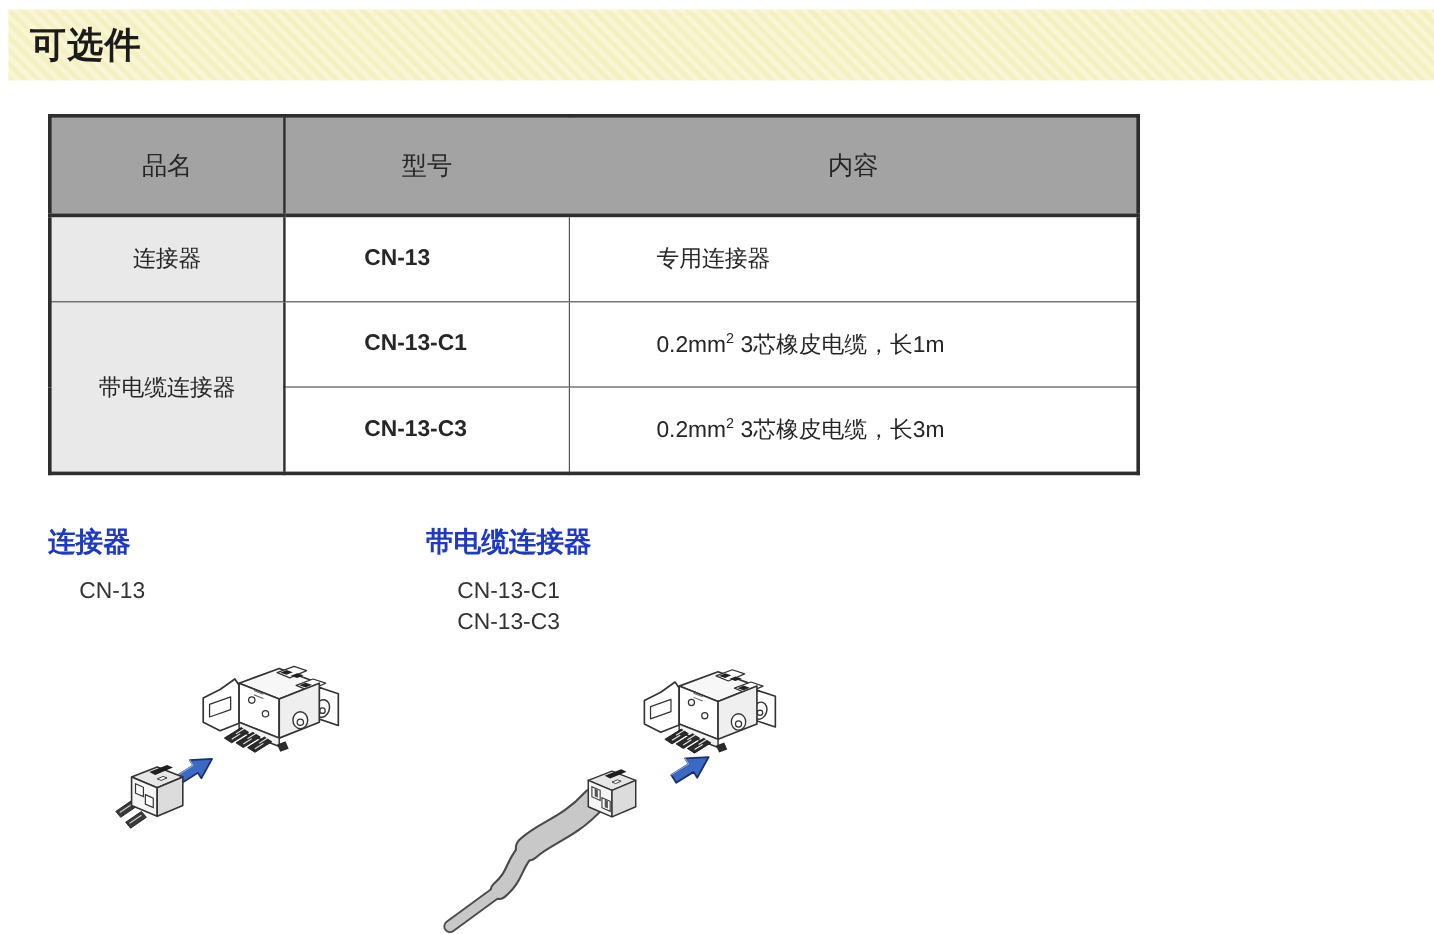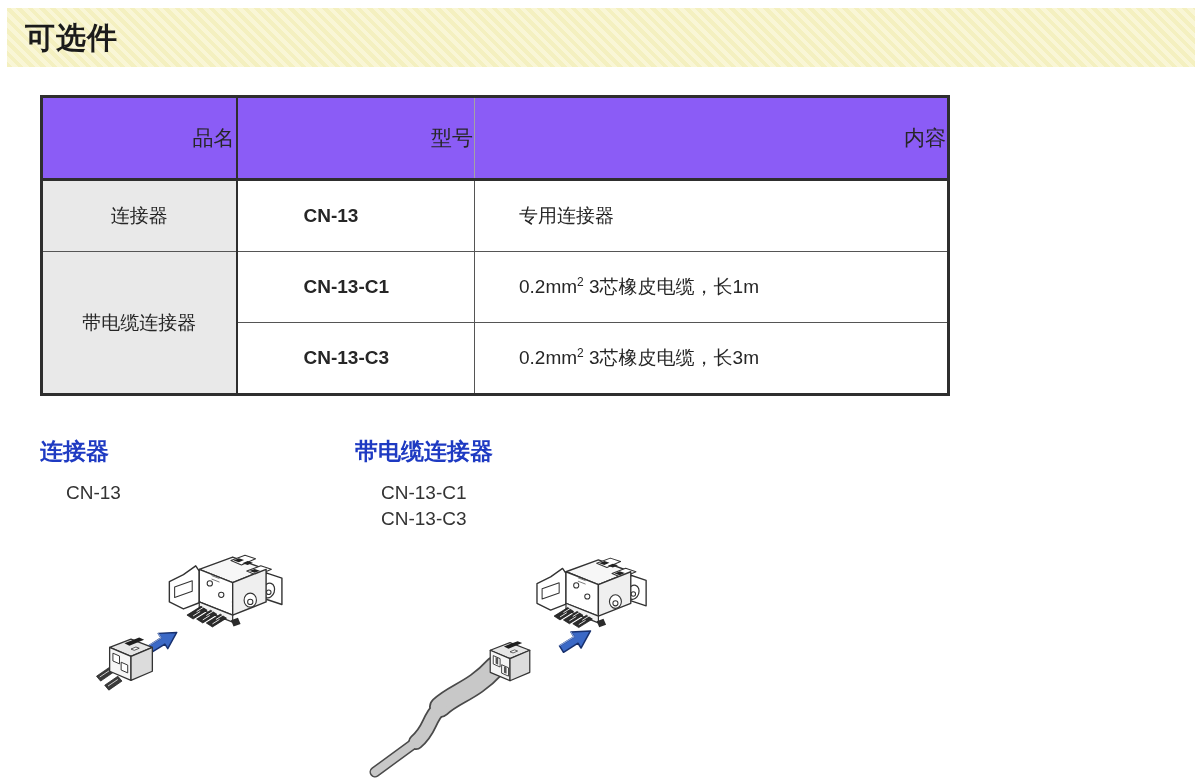--- a/index.html
+++ b/index.html
@@ -8,26 +8,26 @@
 
   
   .banner { position:absolute; left:7px; top:8px; width:1188px; height:59px;
     background:repeating-linear-gradient(45deg,#f4f0c0 0px,#f4f0c0 4px,#f9f6d6 4px,#f9f6d6 8px); }
   .banner-title { position:absolute; left:18px; top:50%; transform:translateY(-50%);
     font-size:30px; font-weight:bold; color:#1b1b1b; letter-spacing:1px; }
 
   
   .options-table { position:absolute; left:40px; top:95px; width:907px;
     border-collapse:collapse; table-layout:fixed; border:3px solid #2e2e2e; }
-  .options-table th { height:78px; background:#8b5cf6; font-size:21px; font-weight:normal;
-    color:#262626; border-bottom:3px solid #2e2e2e; text-align:right; }
+  .options-table th { height:78px; background:#a3a3a3; font-size:21px; font-weight:normal;
+    color:#262626; border-bottom:3px solid #2e2e2e; text-align:center; }
   .options-table td { height:68px; font-size:19px; color:#262626; border-top:1px solid #555; }
   .col-name  { background:#e9e9e9; text-align:center; border-right:2px solid #2e2e2e; }
   .col-model { border-right:1px solid #555; padding-left:66px; font-weight:bold; font-size:20px; }
-  .col-content { padding-left:44px; }
+  .col-content { padding-left:72px; }
   .exp { font-size:12px; vertical-align:super; line-height:0; }
 
   
   .section { position:absolute; }
   .section-connector { left:40px; top:436px; }
   .section-cable { left:355px; top:436px; }
   .section-title { font-size:23px; font-weight:bold; color:#1e3ac2; }
   .model-list { margin:13px 0 0 26px; font-size:19px; color:#333; line-height:26px; }
 
   .illus { position:absolute; }

